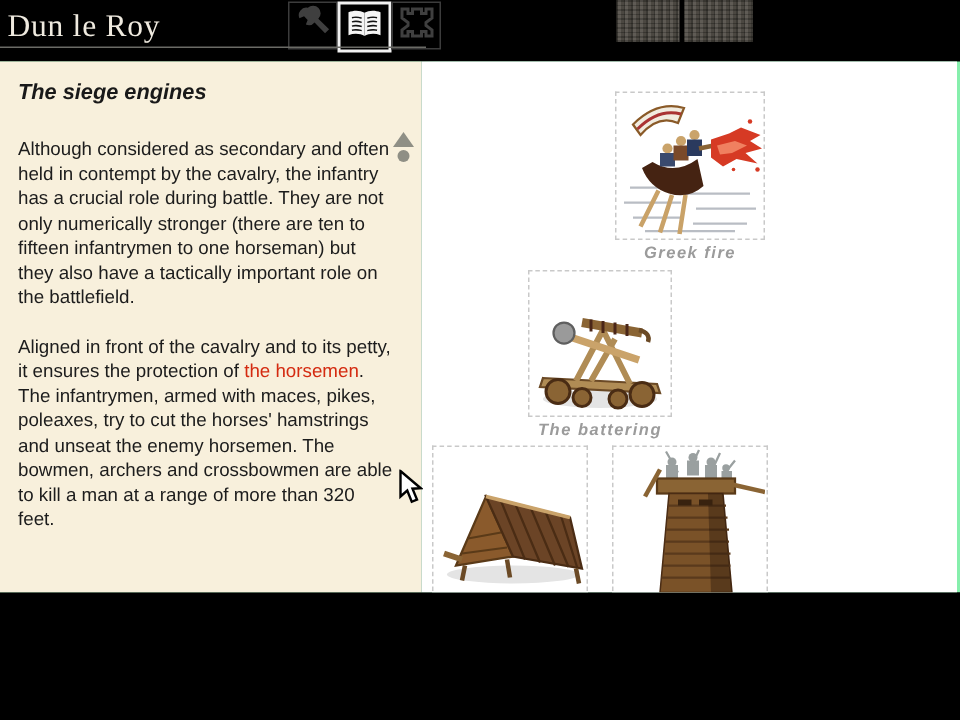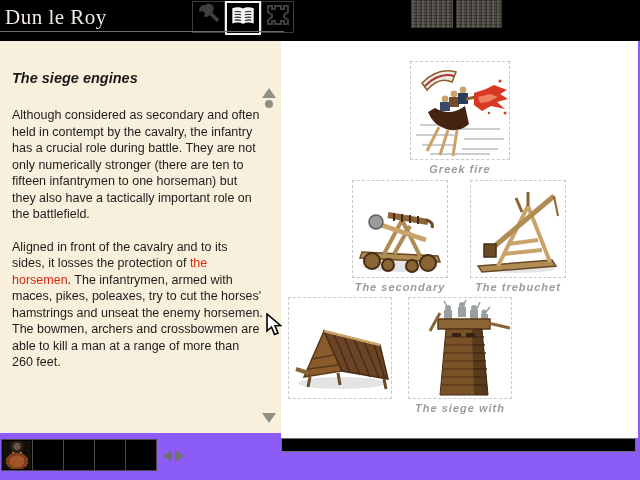--- a/index.html
+++ b/index.html
@@ -1,16 +1,16 @@
 <!DOCTYPE html>
 <html><head>
 <meta charset="utf-8">
 <style>
   html,body{margin:0;padding:0;background:#000;}
-  .screen{position:relative;width:640px;height:480px;background:#8b5cf6;overflow:hidden;
+  .screen{position:relative;width:640px;height:395px;background:#86efac;overflow:hidden;
           font-family:"Liberation Sans",sans-serif;}
 
   
   .topbar{position:absolute;left:0;top:0;width:640px;height:41px;background:#000;}
   .page-title{position:absolute;left:5px;top:5px;color:#efeadf;font-family:"Liberation Serif",serif;
               font-size:21px;letter-spacing:.5px;}
   .topbar-line{position:absolute;left:0;top:31px;width:284px;height:1px;background:#6b6b66;}
   .tool{position:absolute;top:1px;width:31px;height:30px;border:1px solid #3c3c3c;
         display:flex;align-items:center;justify-content:center;background:#000;}
   .tool.selected{border:2px solid #f2f2f2;width:32px;height:30px;}
@@ -20,21 +20,21 @@
            repeating-linear-gradient(90deg, rgba(0,0,0,.30) 0 1px, rgba(255,255,255,.06) 1px 3px, rgba(0,0,0,.12) 3px 5px),
            repeating-linear-gradient(0deg, rgba(0,0,0,.25) 0 1px, transparent 1px 3px);}
   .thumb-1{left:411px;width:42px;}
   .thumb-2{left:456px;width:46px;}
 
   
   .text-panel{position:absolute;left:0;top:41px;width:281px;height:392px;background:#f8f0dc;
               padding:13px 0 0 12px;box-sizing:border-box;color:#1c1c1c;}
   .panel-shadow{position:absolute;left:281px;top:41px;width:9px;height:397px;
                 background:linear-gradient(to right, rgba(30,30,30,.55), rgba(30,30,30,0));}
-  .article-title{margin:16px 0 21px 0;font-size:14.5px;font-weight:bold;font-style:italic;color:#191919;}
+  .article-title{margin:0 0 21px 0;font-size:14.5px;font-weight:bold;font-style:italic;color:#191919;}
   .text-panel p{width:251px;margin:2px 0 16px 0;font-size:12.5px;line-height:16.5px;}
   .link{color:#d42a10;}
   .scroll-up,.scroll-down{position:absolute;width:0;height:0;border-left:7px solid transparent;
                 border-right:7px solid transparent;}
   .scroll-up{left:262px;top:88px;border-bottom:10px solid #8f8f85;}
   .scroll-down{left:262px;top:413px;border-top:10px solid #8f8f85;}
   .scroll-thumb{position:absolute;left:265px;top:100px;width:8px;height:8px;border-radius:50%;background:#8f8f85;}
 
   
   .gallery-panel{position:absolute;left:281px;top:41px;width:357px;height:397px;background:#fff;}
@@ -105,21 +105,21 @@
     <div class="thumb thumb-2"></div>
     <div class="topbar-line"></div>
   </div>
 
   <div class="text-panel">
     <h1 class="article-title">The siege engines</h1>
     <p>
       <span>Although considered as secondary and often held in contempt by the cavalry, the infantry has a crucial role during battle. They are not only numerically stronger (there are ten to fifteen infantrymen to one horseman) but they also have a tactically important role on the battlefield.</span>
     </p>
     <p>
-      <span>Aligned in front of the cavalry and to its sides, it losses the protection of </span><span class="link">the horsemen</span><span>. The infantrymen, armed with maces, pikes, poleaxes, try to cut the horses' hamstrings and unseat the enemy horsemen. The bowmen, archers and crossbowmen are able to kill a man at a range of more than 260 feet.</span>
+      <span>Aligned in front of the cavalry and to its petty, it ensures the protection of </span><span class="link">the horsemen</span><span>. The infantrymen, armed with maces, pikes, poleaxes, try to cut the horses' hamstrings and unseat the enemy horsemen. The bowmen, archers and crossbowmen are able to kill a man at a range of more than 320 feet.</span>
     </p>
   </div>
   <div class="scroll-up"></div>
   <div class="scroll-thumb"></div>
   <div class="scroll-down"></div>
   <div class="panel-shadow"></div>
 
   <div class="gallery-panel">
 
     <figure class="fig" style="left:129px;top:20px;width:100px">
@@ -165,41 +165,23 @@
           </g>
           <path d="M24 42 L72 58" stroke="#caa36a" stroke-width="5"></path>
           <circle cx="22" cy="40" r="7" fill="#9a9a9a" stroke="#5f5f5f" stroke-width="1.5"></circle>
           <path d="M34 33 L74 40" stroke="#8a6434" stroke-width="6"></path>
           <g stroke="#4a2618" stroke-width="2">
               <path d="M40 31 l0 8M48 32 l0 8M56 33 l0 8M64 34 l0 8"></path>
             </g>
           <path d="M72 38 q8 2 6 8" fill="none" stroke="#6b4a26" stroke-width="3"></path>
         </svg>
       </div>
-      <figcaption class="cap">The secondary</figcaption>
-    </figure>
-
-    <figure class="fig" style="left:189px;top:139px;width:96px">
-      <div class="imgbox" style="height:98px">
-        <svg width="92" height="94" viewBox="0 0 92 94">
-          <ellipse cx="46" cy="86" rx="38" ry="5" fill="#e4e4e4"></ellipse>
-          <polygon points="6,84 80,78 84,84 10,90" fill="#b08c55" stroke="#6b4a26" stroke-width="1.5"></polygon>
-          <g stroke="#caa36a" stroke-width="4">
-            <path d="M26 84 L56 24M78 80 L56 24M36 62 L66 58M32 72 L70 68"></path>
-          </g>
-          <path d="M18 68 L82 14" stroke="#b08c55" stroke-width="5"></path>
-          <rect x="12" y="62" width="12" height="13" fill="#6b4a26" stroke="#4a2c14" stroke-width="1.5"></rect>
-          <path d="M82 14 L86 34" stroke="#8a6434" stroke-width="2"></path>
-          <g stroke="#8a6434" stroke-width="3">
-              <path d="M56 24 L56 10M50 30 L44 16"></path>
-            </g>
-        </svg>
-      </div>
-      <figcaption class="cap">The trebuchet</figcaption>
-    </figure>
+      <figcaption class="cap">The battering</figcaption>
+    </figure>
+
 
     <figure class="fig" style="left:7px;top:256px;width:104px">
       <div class="imgbox" style="height:102px">
         <svg width="100" height="98" viewBox="0 0 100 98">
           <ellipse cx="52" cy="84" rx="44" ry="6" fill="#e4e4e4"></ellipse>
           <polygon points="14,78 34,32 52,72" fill="#8a5a2c" stroke="#5a3a18" stroke-width="1.5"></polygon>
           <g stroke="#5a3a18" stroke-width="1.5">
               <path d="M22 60 L44 56M18 70 L48 66"></path>
             </g>
           <polygon points="34,32 90,46 98,80 52,72" fill="#6b4426" stroke="#4a2c14" stroke-width="1.5"></polygon>

